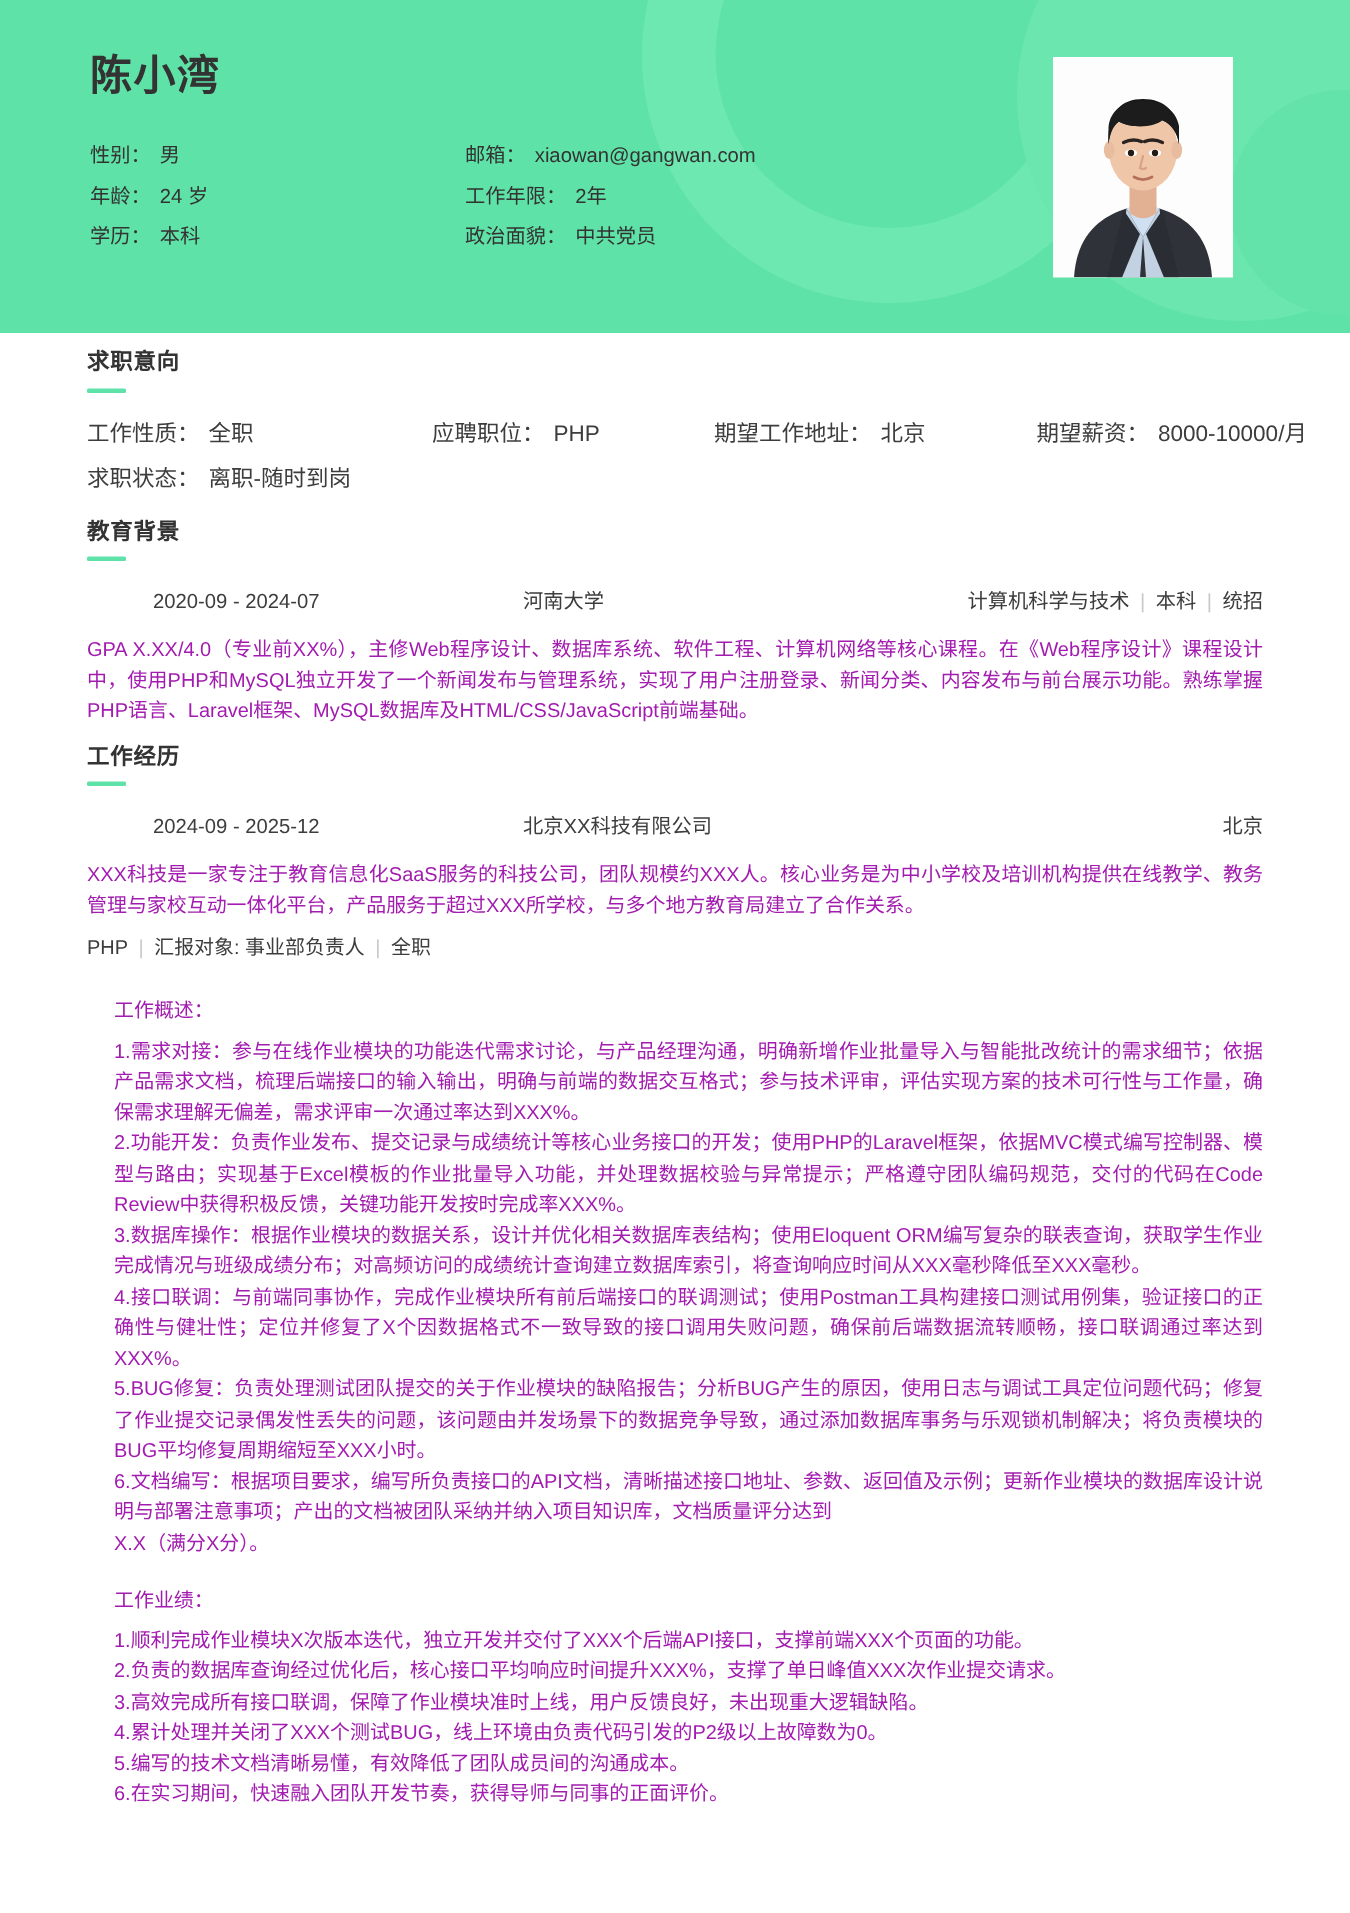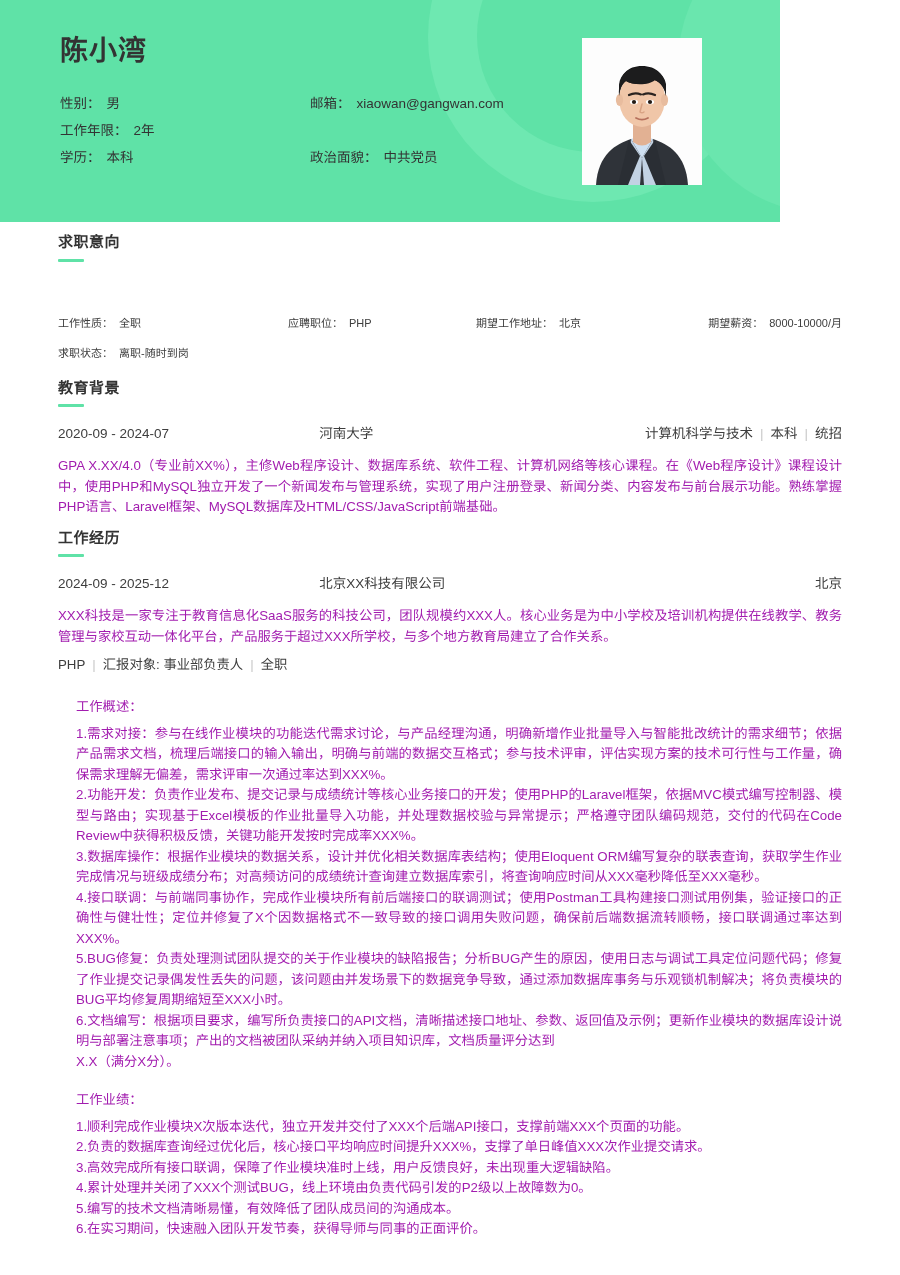--- a/index.html
+++ b/index.html
@@ -20,21 +20,21 @@
     position: relative;
     width: 900px;
     height: 1275px;
     overflow: hidden;
     background: #ffffff;
   }
 
   
   .header {
     position: relative;
-    width: 780px;
+    width: 900px;
     height: 222px;
     background: #5fe2a7;
     overflow: hidden;
   }
   .header-deco { position: absolute; border-radius: 50%; pointer-events: none; }
   .deco-ring-outer {
     width: 330px; height: 330px;
     left: 428px; top: -128px;
     background: #6ee8b1;
   }
@@ -122,43 +122,43 @@
     margin-top: 7px;
     border-radius: 1px;
   }
 
   .section-body { padding-top: 13px; }
 
   
   .intent-row {
     display: flex;
     align-items: baseline;
-    font-size: 11px;
+    font-size: 15px;
     color: #3d3d3d;
     line-height: 30px;
     white-space: nowrap;
   }
   .intent-item { flex: none; }
   .intent-item.i0 { width: 230px; }
   .intent-item.i1 { width: 188px; }
   .intent-item.i2 { width: 215px; }
-  .intent-item.i3 { margin-left: auto; text-align: left; margin-top: 33px; }
+  .intent-item.i3 { margin-left: auto; text-align: left; }
   .intent-label { color: #3d3d3d; }
   .intent-value { color: #3d3d3d; margin-left: 6px; }
 
   
   .meta-row {
     display: flex;
     align-items: baseline;
     font-size: 13.5px;
     color: #3d3d3d;
     line-height: 28px;
     width: 100%;
   }
-  .meta-left   { flex: 1 1 0; text-align: left; }
+  .meta-left   { flex: 1 1 0; text-align: left; margin-left: 44px; }
   .meta-center { flex: 1 1 0; text-align: left; }
   .meta-right  { flex: 1 1 0; text-align: right; white-space: nowrap; }
 
   .pipe {
     display: inline-block;
     color: #c8c8c8;
     padding: 0 7px;
     font-weight: 300;
   }
 
@@ -210,20 +210,24 @@
             <span class="info-label">性别：</span>
             <span class="info-value">男</span>
           </div>
           <div class="info-cell col2">
             <span class="info-label">邮箱：</span>
             <span class="info-value">xiaowan@gangwan.com</span>
           </div>
         </div>
 
         <div class="info-row">
+          <div class="info-cell col1">
+            <span class="info-label">年龄：</span>
+            <span class="info-value">24 岁</span>
+          </div>
           <div class="info-cell col2">
             <span class="info-label">工作年限：</span>
             <span class="info-value">2年</span>
           </div>
         </div>
 
         <div class="info-row">
           <div class="info-cell col1">
             <span class="info-label">学历：</span>
             <span class="info-value">本科</span>

